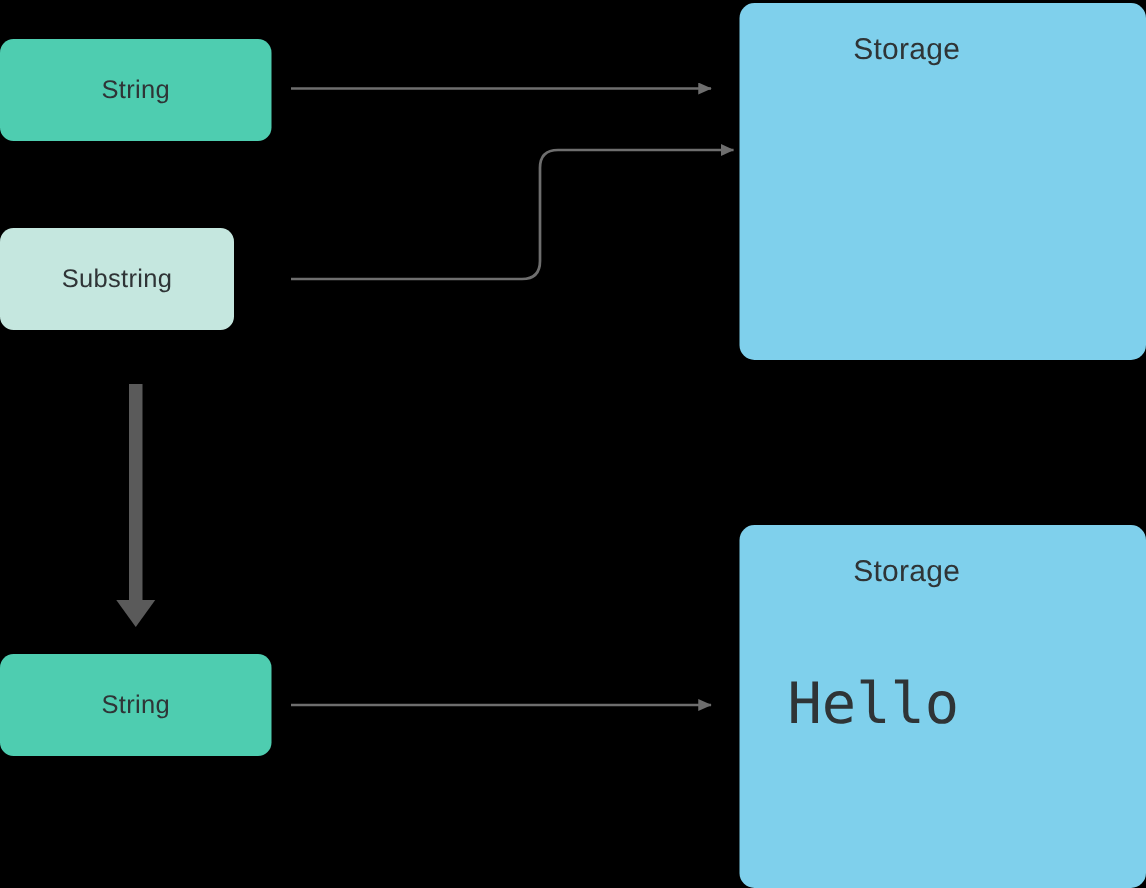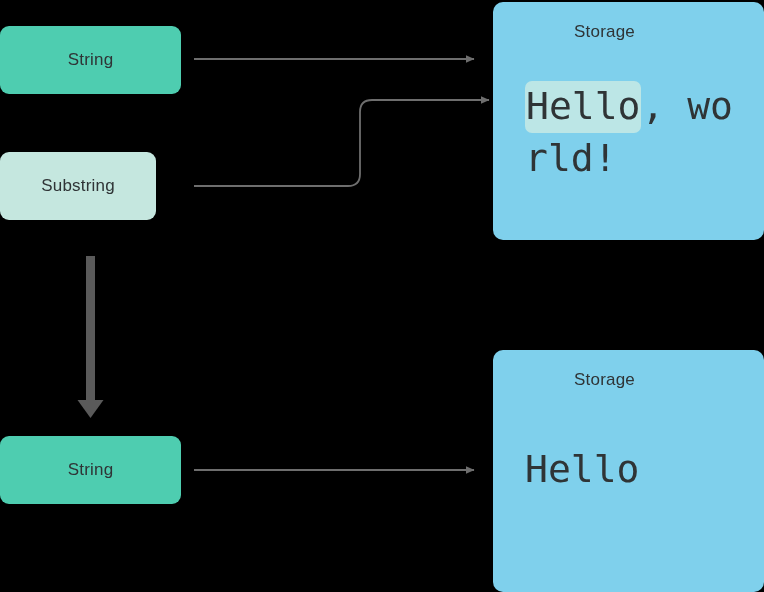--- a/index.html
+++ b/index.html
@@ -46,21 +46,21 @@
   }
   #storage-top    { top: 2px;   height: 238px; }
   #storage-bottom { top: 350px; height: 242px; }
 
   .storage-title {
     position: absolute;
     top: 20px;
     left: 0;
     width: 223px;
     text-align: center;
-    font-size: 17px;
+    font-size: 20px;
     color: #2f3436;
     letter-spacing: 0.2px;
   }
 
   .storage-content {
     position: absolute;
     left: 32px;
     right: 20px;
     font-family: "DejaVu Sans Mono", monospace;
     font-size: 38px;
@@ -102,21 +102,20 @@
   <div class="type-box mint" id="box-substring">
     <span>Substring</span>
   </div>
 
   <div class="type-box green" id="box-string-bottom">
     <span>String</span>
   </div>
 
   <div class="storage-box" id="storage-top">
     <div class="storage-title">Storage</div>
-    <div class="storage-content"><span class="hl">Hello</span><span>, world!</span></div>
   </div>
 
   <div class="storage-box" id="storage-bottom">
     <div class="storage-title">Storage</div>
     <div class="storage-content">Hello</div>
   </div>
 
   <svg id="wires" viewBox="0 0 764 592">
     <defs>
       <marker id="arrowThin" markerWidth="9" markerHeight="8" refX="8.5" refY="4" orient="auto" markerUnits="userSpaceOnUse">

